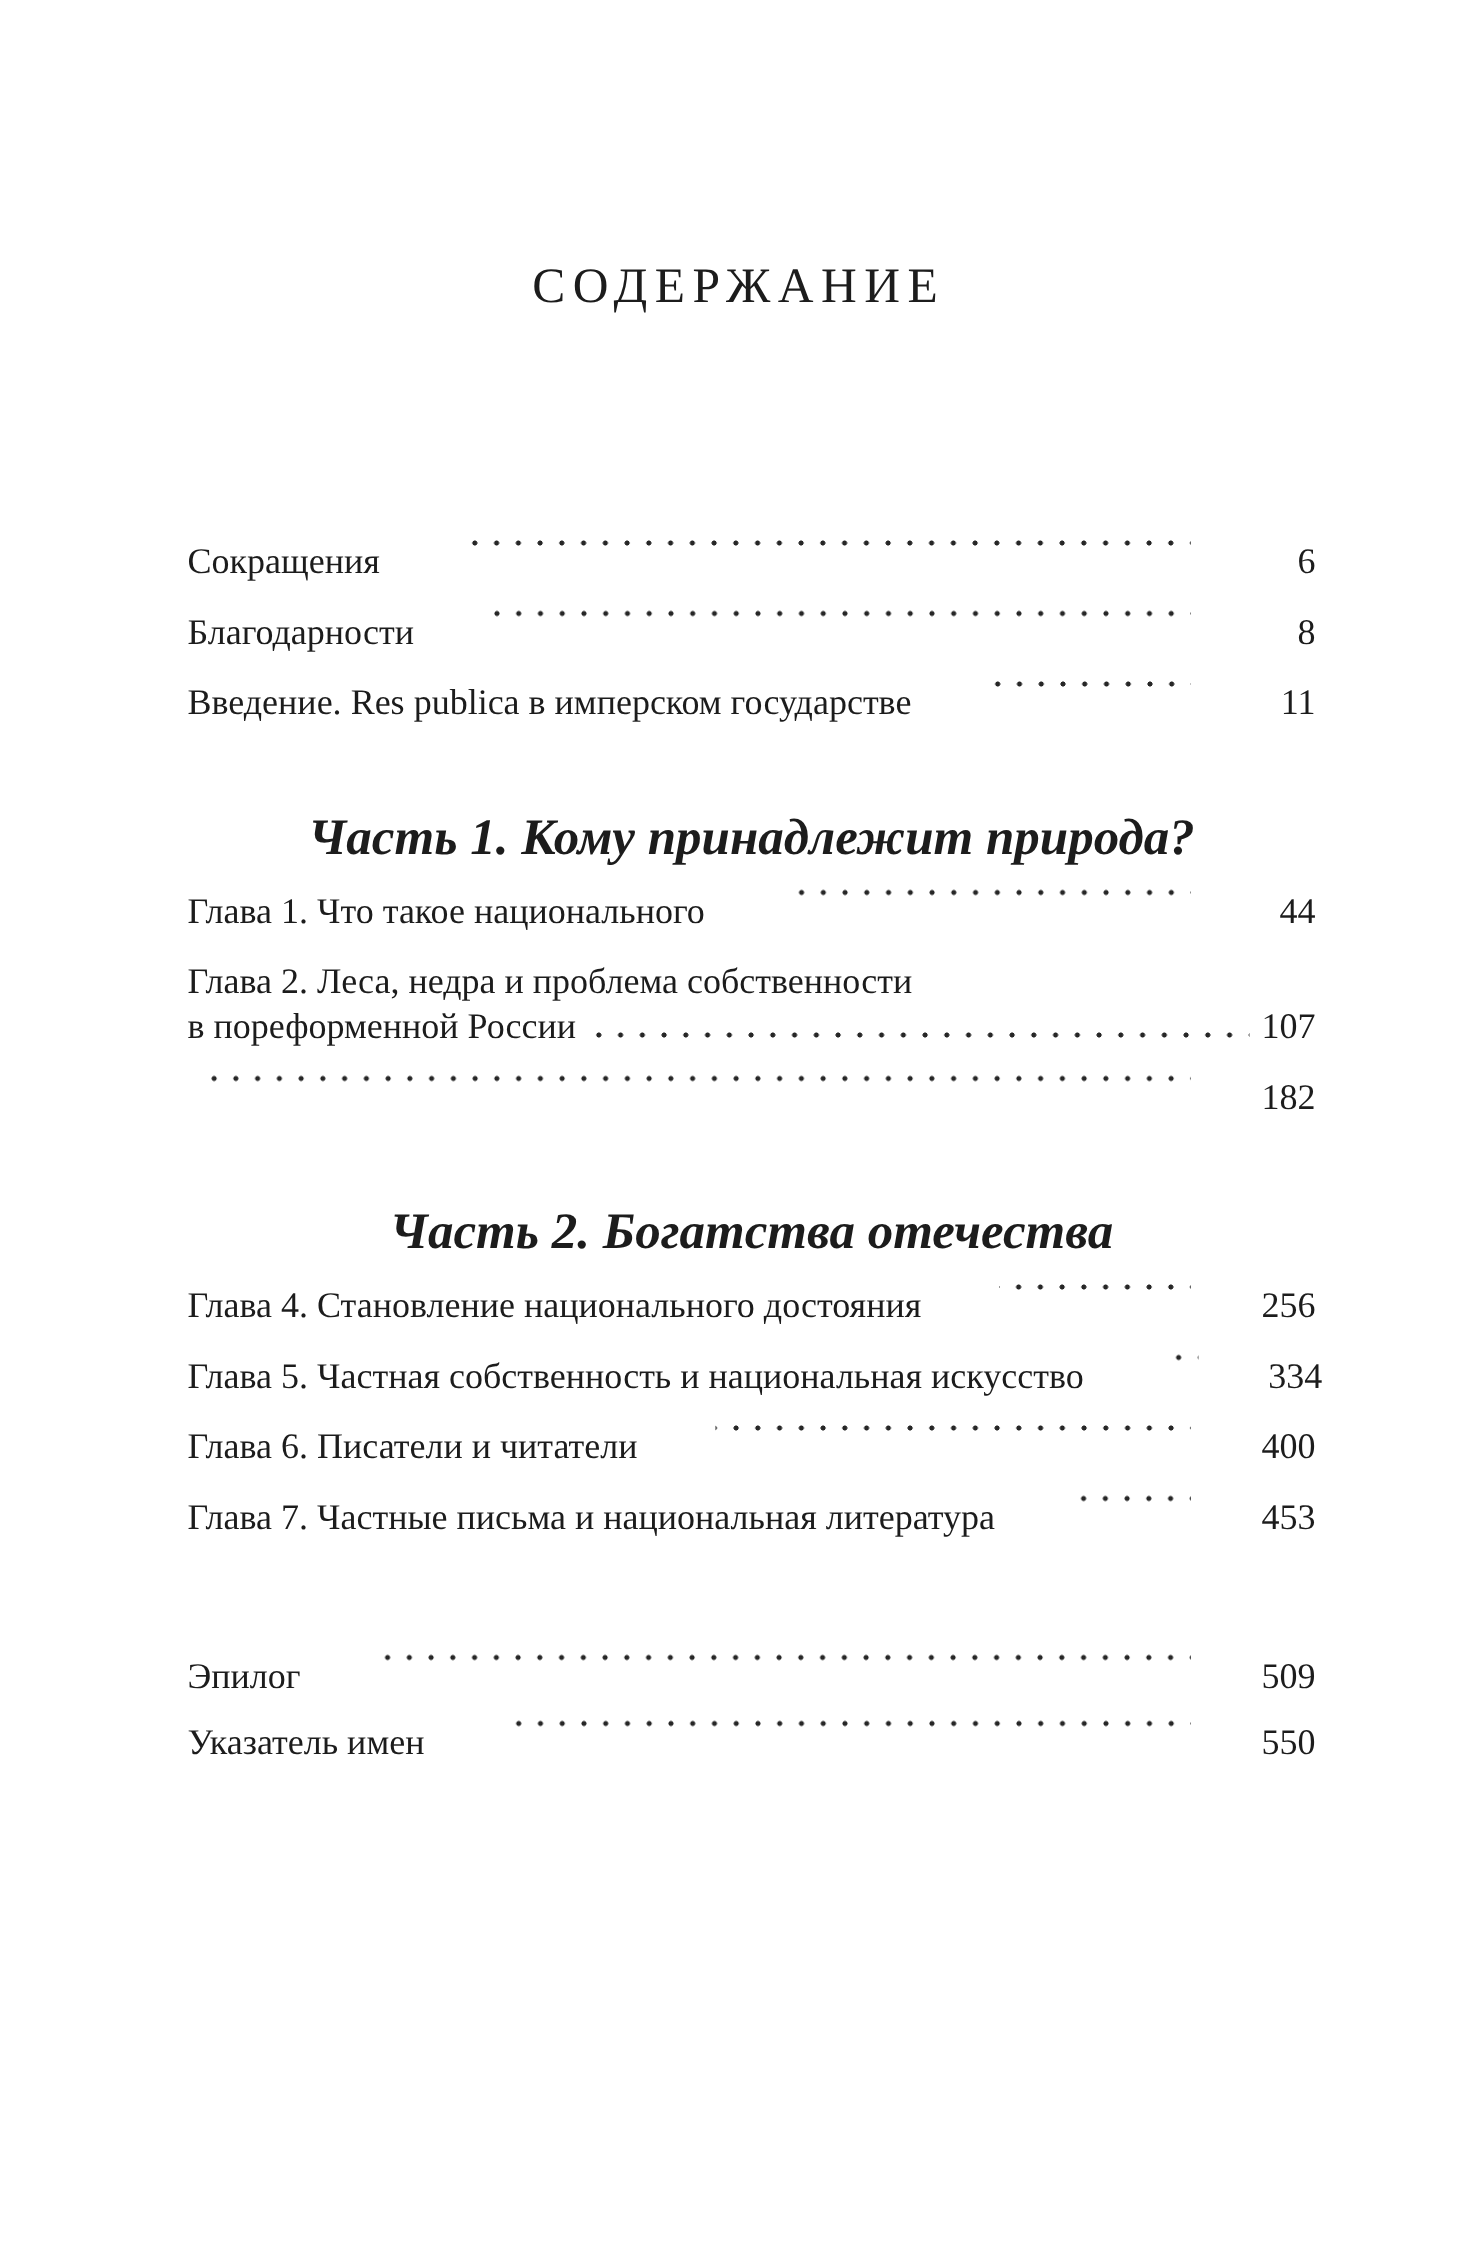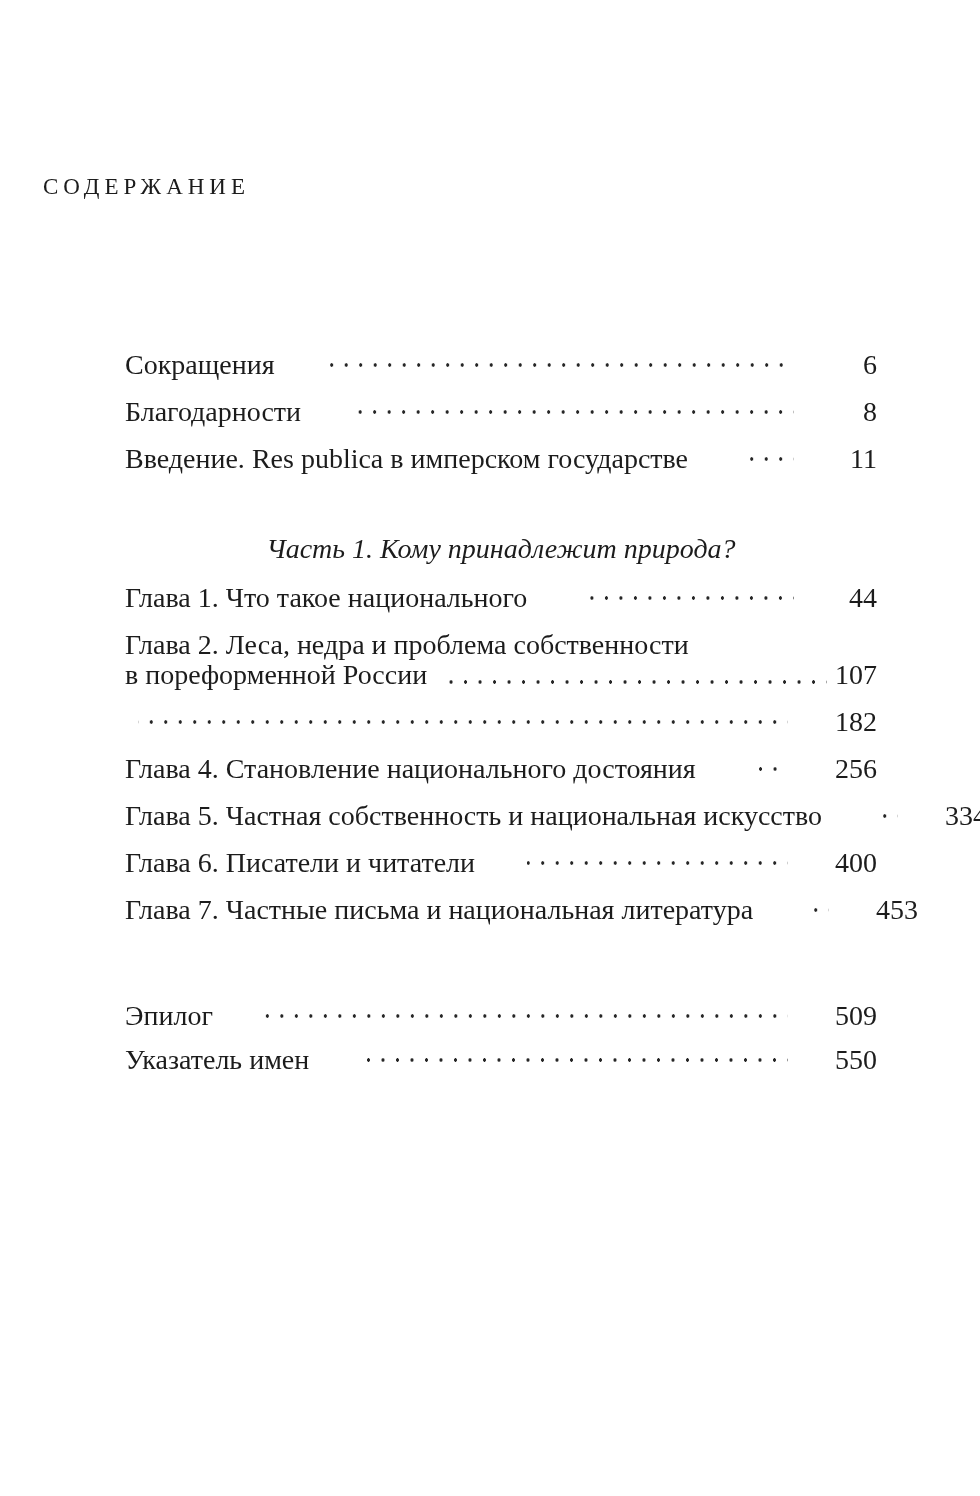--- a/index.html
+++ b/index.html
@@ -13,34 +13,34 @@
     height: 1496px;
     background: #ffffff;
     color: #1c1c1c;
     font-family: "Liberation Serif", "DejaVu Serif", serif;
     overflow: hidden;
   }
   .title {
     margin: 0;
     padding-top: 175px;
     line-height: 1;
-    font-size: 23px;
+    text-align: center;
+    font-size: 33px;
     font-weight: 400;
     letter-spacing: 5px;
     text-indent: 5px;
     color: #1c1c1c;
-    padding-left: 38px;
   }
   .toc {
     margin: 152px 103px 0 125px;
   }
   .entry {
     display: flex;
-    align-items: center;
-    font-size: 28px;
+    align-items: flex-start;
+    font-size: 24px;
     line-height: 30px;
     margin-top: 17px;
     gap: 39px;
   }
   .entry.multiline {
     display: block;
   }
   .erow {
     display: flex;
     align-items: baseline;
@@ -58,24 +58,24 @@
     background-position: right 6px bottom 0px;
   }
   .pnum {
     min-width: 36px;
     text-align: right;
     white-space: nowrap;
   }
   .part {
     margin: 58px 0 0 0;
     text-align: center;
-    font-size: 28px;
+    font-size: 34px;
     line-height: 34px;
     font-style: italic;
-    font-weight: 400;
+    font-weight: 700;
     color: #1c1c1c;
   }
   .mt0   { margin-top: 0; }
   .sec3  { margin-top: 64px; }
   .big   { margin-top: 76px; }
   .last  { margin-top: 14px; }
 </style>
 </head>
 <body>
 
@@ -118,20 +118,21 @@
         <span class="leader"></span>
         <span class="pnum">107</span>
       </div>
     </div>
 
     <div class="entry">
       <span class="leader"></span>
       <span class="pnum">182</span>
     </div>
 
+    <h2 class="part">Часть 2. Богатства отечества</h2>
 
     <div class="entry">
       <span class="etext"><span class="it">Глава 4</span><span>. Становление национального достояния</span></span>
       <span class="leader"></span>
       <span class="pnum">256</span>
     </div>
 
     <div class="entry">
       <span class="etext"><span class="it">Глава 5</span><span>. Частная собственность и национальная искусство</span></span>
       <span class="leader"></span>

